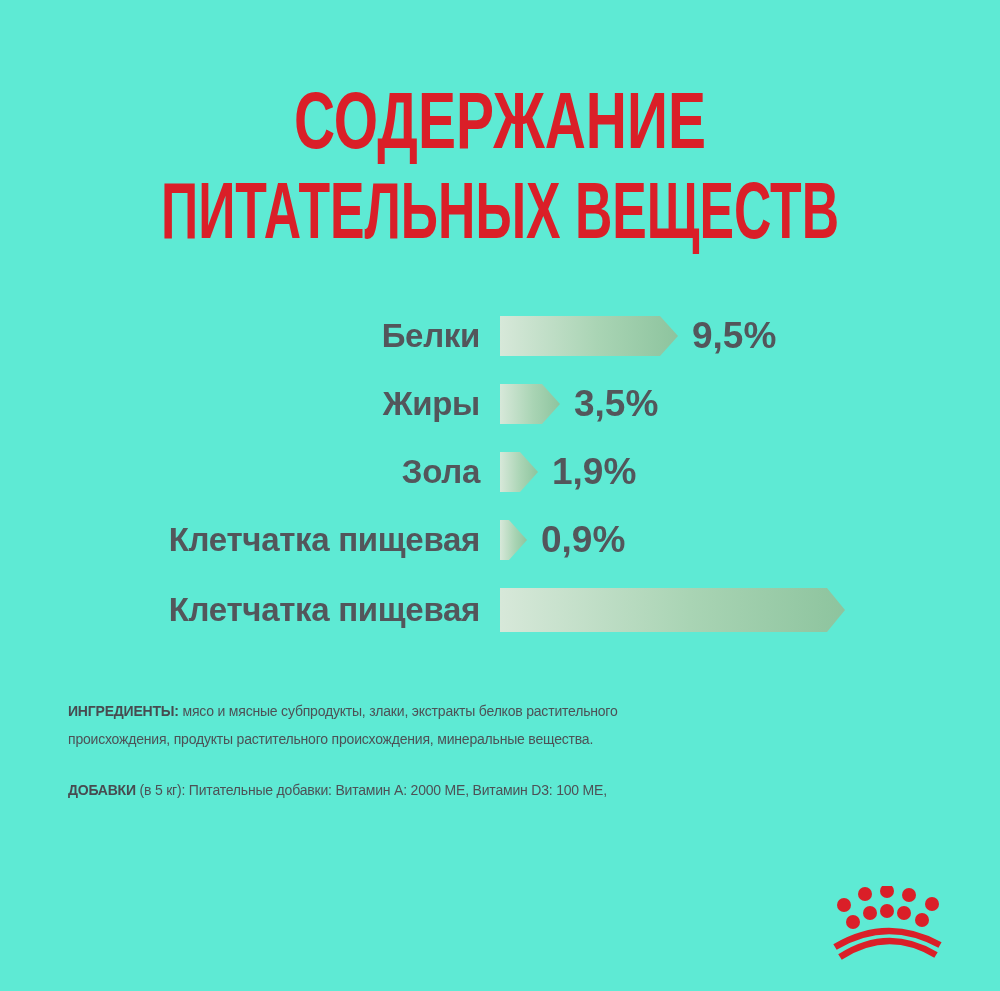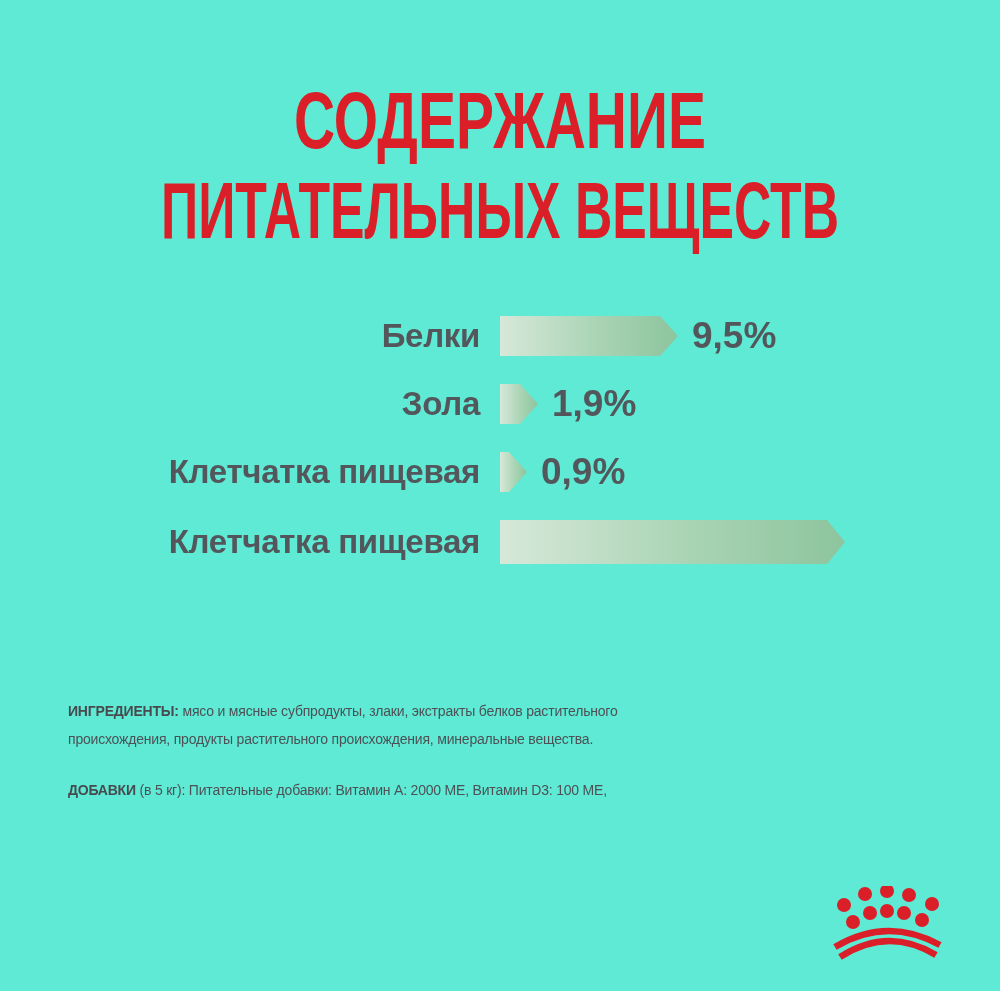--- a/index.html
+++ b/index.html
@@ -117,20 +117,25 @@
   </svg>
 
   <div class="chart">
 
     <div class="row">
       <div class="row-label">Белки</div>
       <div class="bar" style="width: 178px;"></div>
       <div class="value">9,5%</div>
     </div>
 
+    <div class="row">
+      <div class="row-label">Жиры</div>
+      <div class="bar" style="width: 60px;"></div>
+      <div class="value">3,5%</div>
+    </div>
 
     <div class="row">
       <div class="row-label">Зола</div>
       <div class="bar" style="width: 38px;"></div>
       <div class="value">1,9%</div>
     </div>
 
     <div class="row">
       <div class="row-label">Клетчатка пищевая</div>
       <div class="bar" style="width: 27px;"></div>

